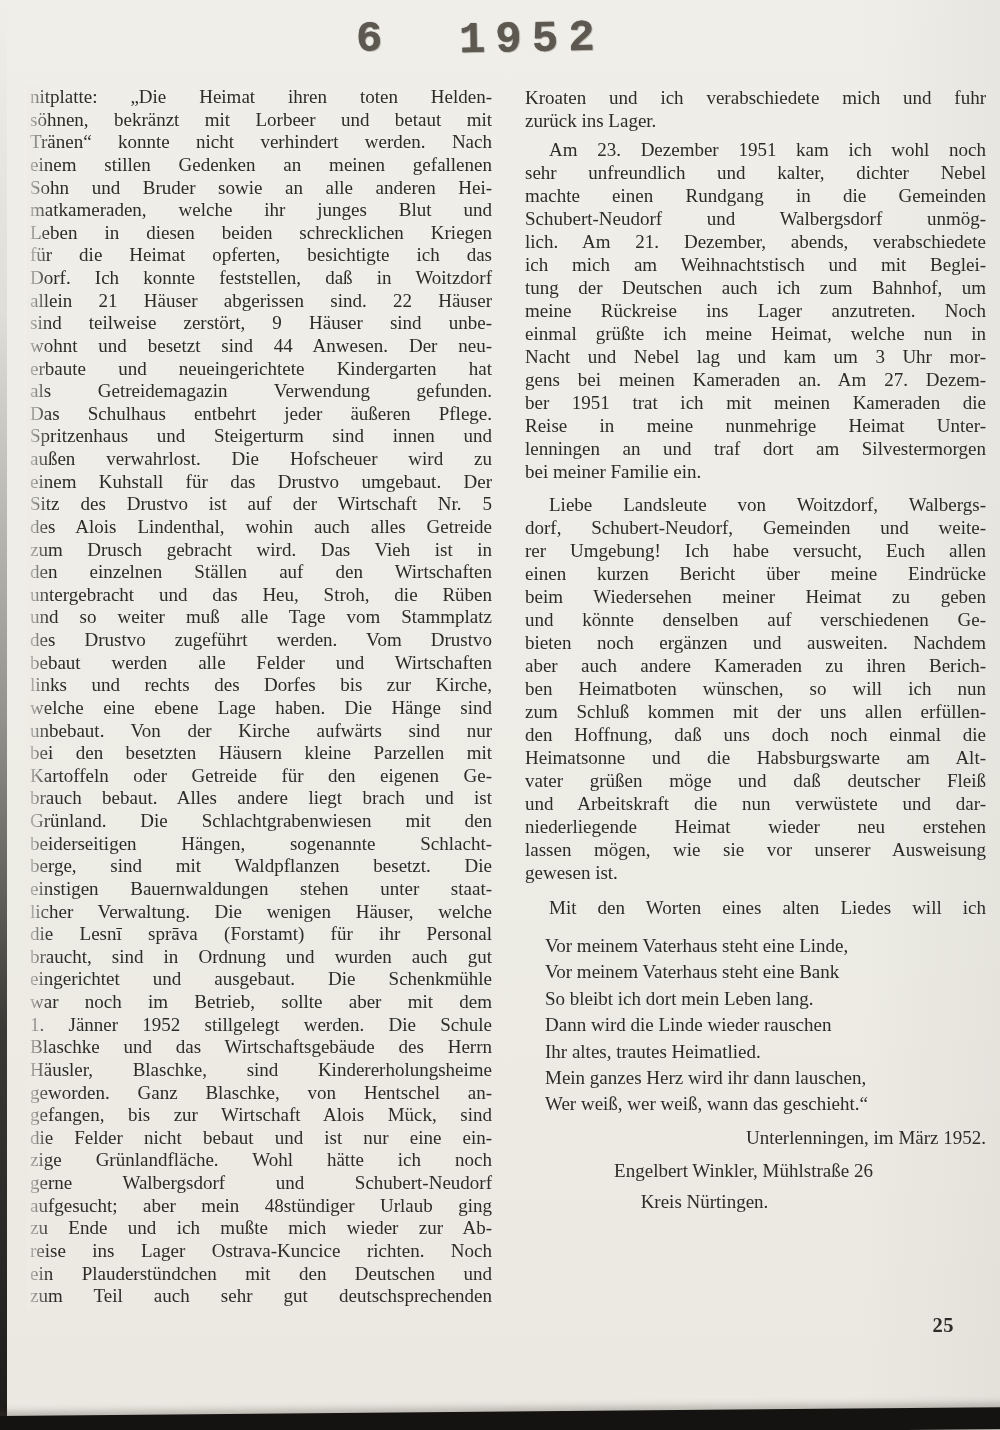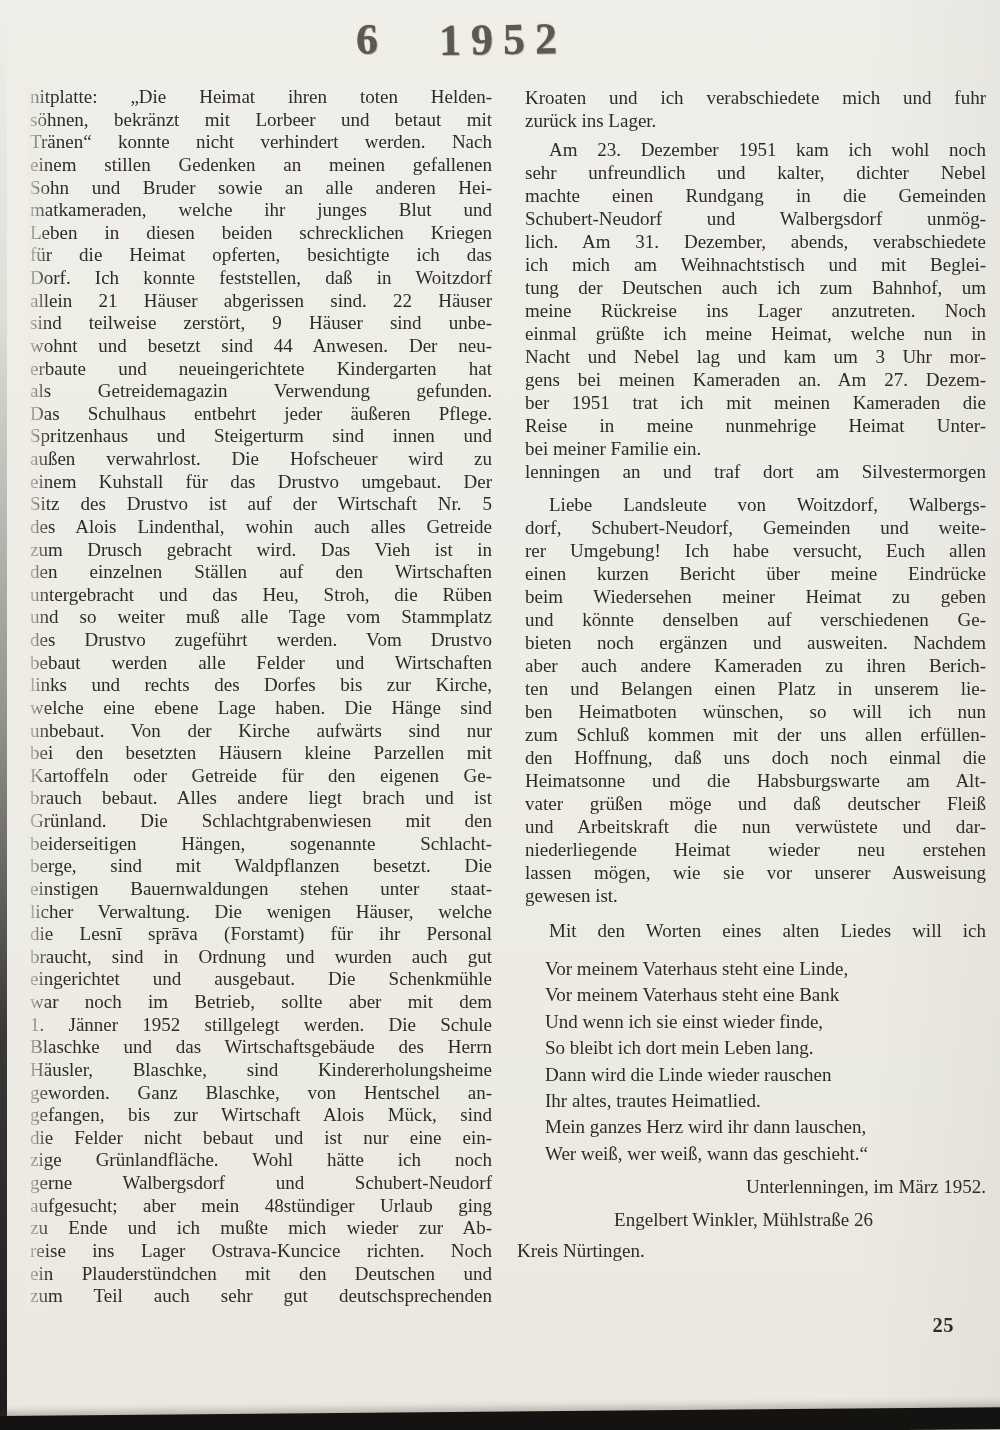--- a/index.html
+++ b/index.html
@@ -24,21 +24,21 @@
     background:#141311;transform:rotate(-0.5deg);transform-origin:left bottom;
     box-shadow:0 -4px 7px rgba(70,64,56,.3);
   }
   .left-fade{
     position:absolute;left:27px;top:86px;width:22px;height:1224px;pointer-events:none;
     background:linear-gradient(90deg, rgba(237,235,228,.85), rgba(237,235,228,0));
   }
   
   .stamp{
     position:absolute;top:14px;left:356px;
-    font-family:Liberation Serif, serif;font-weight:bold;font-size:44px;
+    font-family:Liberation Mono, monospace;font-weight:bold;font-size:44px;
     color:#5d5951;text-shadow:0 0 1px #6b675f, 1px 1px 0 rgba(93,89,81,.3);
   }
   .stamp .num{display:inline-block;}
   .stamp .year{display:inline-block;margin-left:50px;letter-spacing:10px;transform:rotate(-1deg);}
   
   .columns{position:absolute;top:86px;left:30px;width:956px;display:flex;gap:25px;}
   .col-left{width:462px;}
   .col-right{width:469px;}
   .ln{font-size:19px;line-height:22.63px;white-space:normal;}
   .col-right .para .ln, .col-right .dateline, .col-right .sig{line-height:23px;}
@@ -46,21 +46,21 @@
   .ln.ind{padding-left:24px;}
   .paras .para{margin:0 0 10px 8px;}
   .paras .para:nth-child(1){margin-bottom:6px;}
   .paras .para:nth-child(3){margin-bottom:12px;}
   .paras .para:nth-child(4){margin-bottom:14px;}
   .poem{margin:0 0 8px 28px;}
   .poem .ln{line-height:26.4px;}
   .dateline{font-size:19px;margin-bottom:10px;text-align:right;}
   .sig{font-size:19px;}
   .sig-name{text-align:center;padding-right:16px;margin-bottom:8px;}
-  .sig-place{text-align:left;padding-right:94px;}
+  .sig-place{text-align:center;padding-right:94px;}
   .pagenum{
     position:absolute;right:46px;top:1314px;
     font-size:20.5px;font-weight:bold;letter-spacing:.5px;
   }
 </style>
 </head>
 <body>
 
 <div class="page">
 
@@ -131,61 +131,59 @@
       <div class="paras">
           <div class="para">
             <div class="ln j">Kroaten und ich verabschiedete mich und fuhr</div>
             <div class="ln">zurück ins Lager.</div>
           </div>
           <div class="para">
             <div class="ln j ind">Am 23. Dezember 1951 kam ich wohl noch</div>
             <div class="ln j">sehr unfreundlich und kalter, dichter Nebel</div>
             <div class="ln j">machte einen Rundgang in die Gemeinden</div>
             <div class="ln j">Schubert-Neudorf und Walbergsdorf unmög-</div>
-            <div class="ln j">lich. Am 31. Dezember, abends, verabschiedete</div>
+            <div class="ln j">lich. Am 21. Dezember, abends, verabschiedete</div>
             <div class="ln j">ich mich am Weihnachtstisch und mit Beglei-</div>
             <div class="ln j">tung der Deutschen auch ich zum Bahnhof, um</div>
             <div class="ln j">meine Rückreise ins Lager anzutreten. Noch</div>
             <div class="ln j">einmal grüßte ich meine Heimat, welche nun in</div>
             <div class="ln j">Nacht und Nebel lag und kam um 3 Uhr mor-</div>
             <div class="ln j">gens bei meinen Kameraden an. Am 27. Dezem-</div>
             <div class="ln j">ber 1951 trat ich mit meinen Kameraden die</div>
             <div class="ln j">Reise in meine nunmehrige Heimat Unter-</div>
+            <div class="ln j">lenningen an und traf dort am Silvestermorgen</div>
             <div class="ln">bei meiner Familie ein.</div>
-            <div class="ln j">lenningen an und traf dort am Silvestermorgen</div>
           </div>
           <div class="para">
             <div class="ln j ind">Liebe Landsleute von Woitzdorf, Walbergs-</div>
             <div class="ln j">dorf, Schubert-Neudorf, Gemeinden und weite-</div>
             <div class="ln j">rer Umgebung! Ich habe versucht, Euch allen</div>
             <div class="ln j">einen kurzen Bericht über meine Eindrücke</div>
             <div class="ln j">beim Wiedersehen meiner Heimat zu geben</div>
             <div class="ln j">und könnte denselben auf verschiedenen Ge-</div>
             <div class="ln j">bieten noch ergänzen und ausweiten. Nachdem</div>
             <div class="ln j">aber auch andere Kameraden zu ihren Berich-</div>
-            <div class="ln j">ten und Belangen einen Platz in unserem lie-</div>
             <div class="ln j">ben Heimatboten wünschen, so will ich nun</div>
             <div class="ln j">zum Schluß kommen mit der uns allen erfüllen-</div>
             <div class="ln j">den Hoffnung, daß uns doch noch einmal die</div>
             <div class="ln j">Heimatsonne und die Habsburgswarte am Alt-</div>
             <div class="ln j">vater grüßen möge und daß deutscher Fleiß</div>
             <div class="ln j">und Arbeitskraft die nun verwüstete und dar-</div>
             <div class="ln j">niederliegende Heimat wieder neu erstehen</div>
             <div class="ln j">lassen mögen, wie sie vor unserer Ausweisung</div>
             <div class="ln">gewesen ist.</div>
           </div>
           <div class="para">
             <div class="ln j ind">Mit den Worten eines alten Liedes will ich</div>
           </div>
         </div>
 
       <div class="poem">
           <div class="ln">Vor meinem Vaterhaus steht eine Linde,</div>
           <div class="ln">Vor meinem Vaterhaus steht eine Bank</div>
-          <div class="ln">Und wenn ich sie einst wieder finde,</div>
           <div class="ln">So bleibt ich dort mein Leben lang.</div>
           <div class="ln">Dann wird die Linde wieder rauschen</div>
           <div class="ln">Ihr altes, trautes Heimatlied.</div>
           <div class="ln">Mein ganzes Herz wird ihr dann lauschen,</div>
           <div class="ln">Wer weiß, wer weiß, wann das geschieht.“</div>
         </div>
 
       <div class="dateline">Unterlenningen, im März 1952.</div>
 
       <div class="sig sig-name">Engelbert Winkler, Mühlstraße 26</div>

